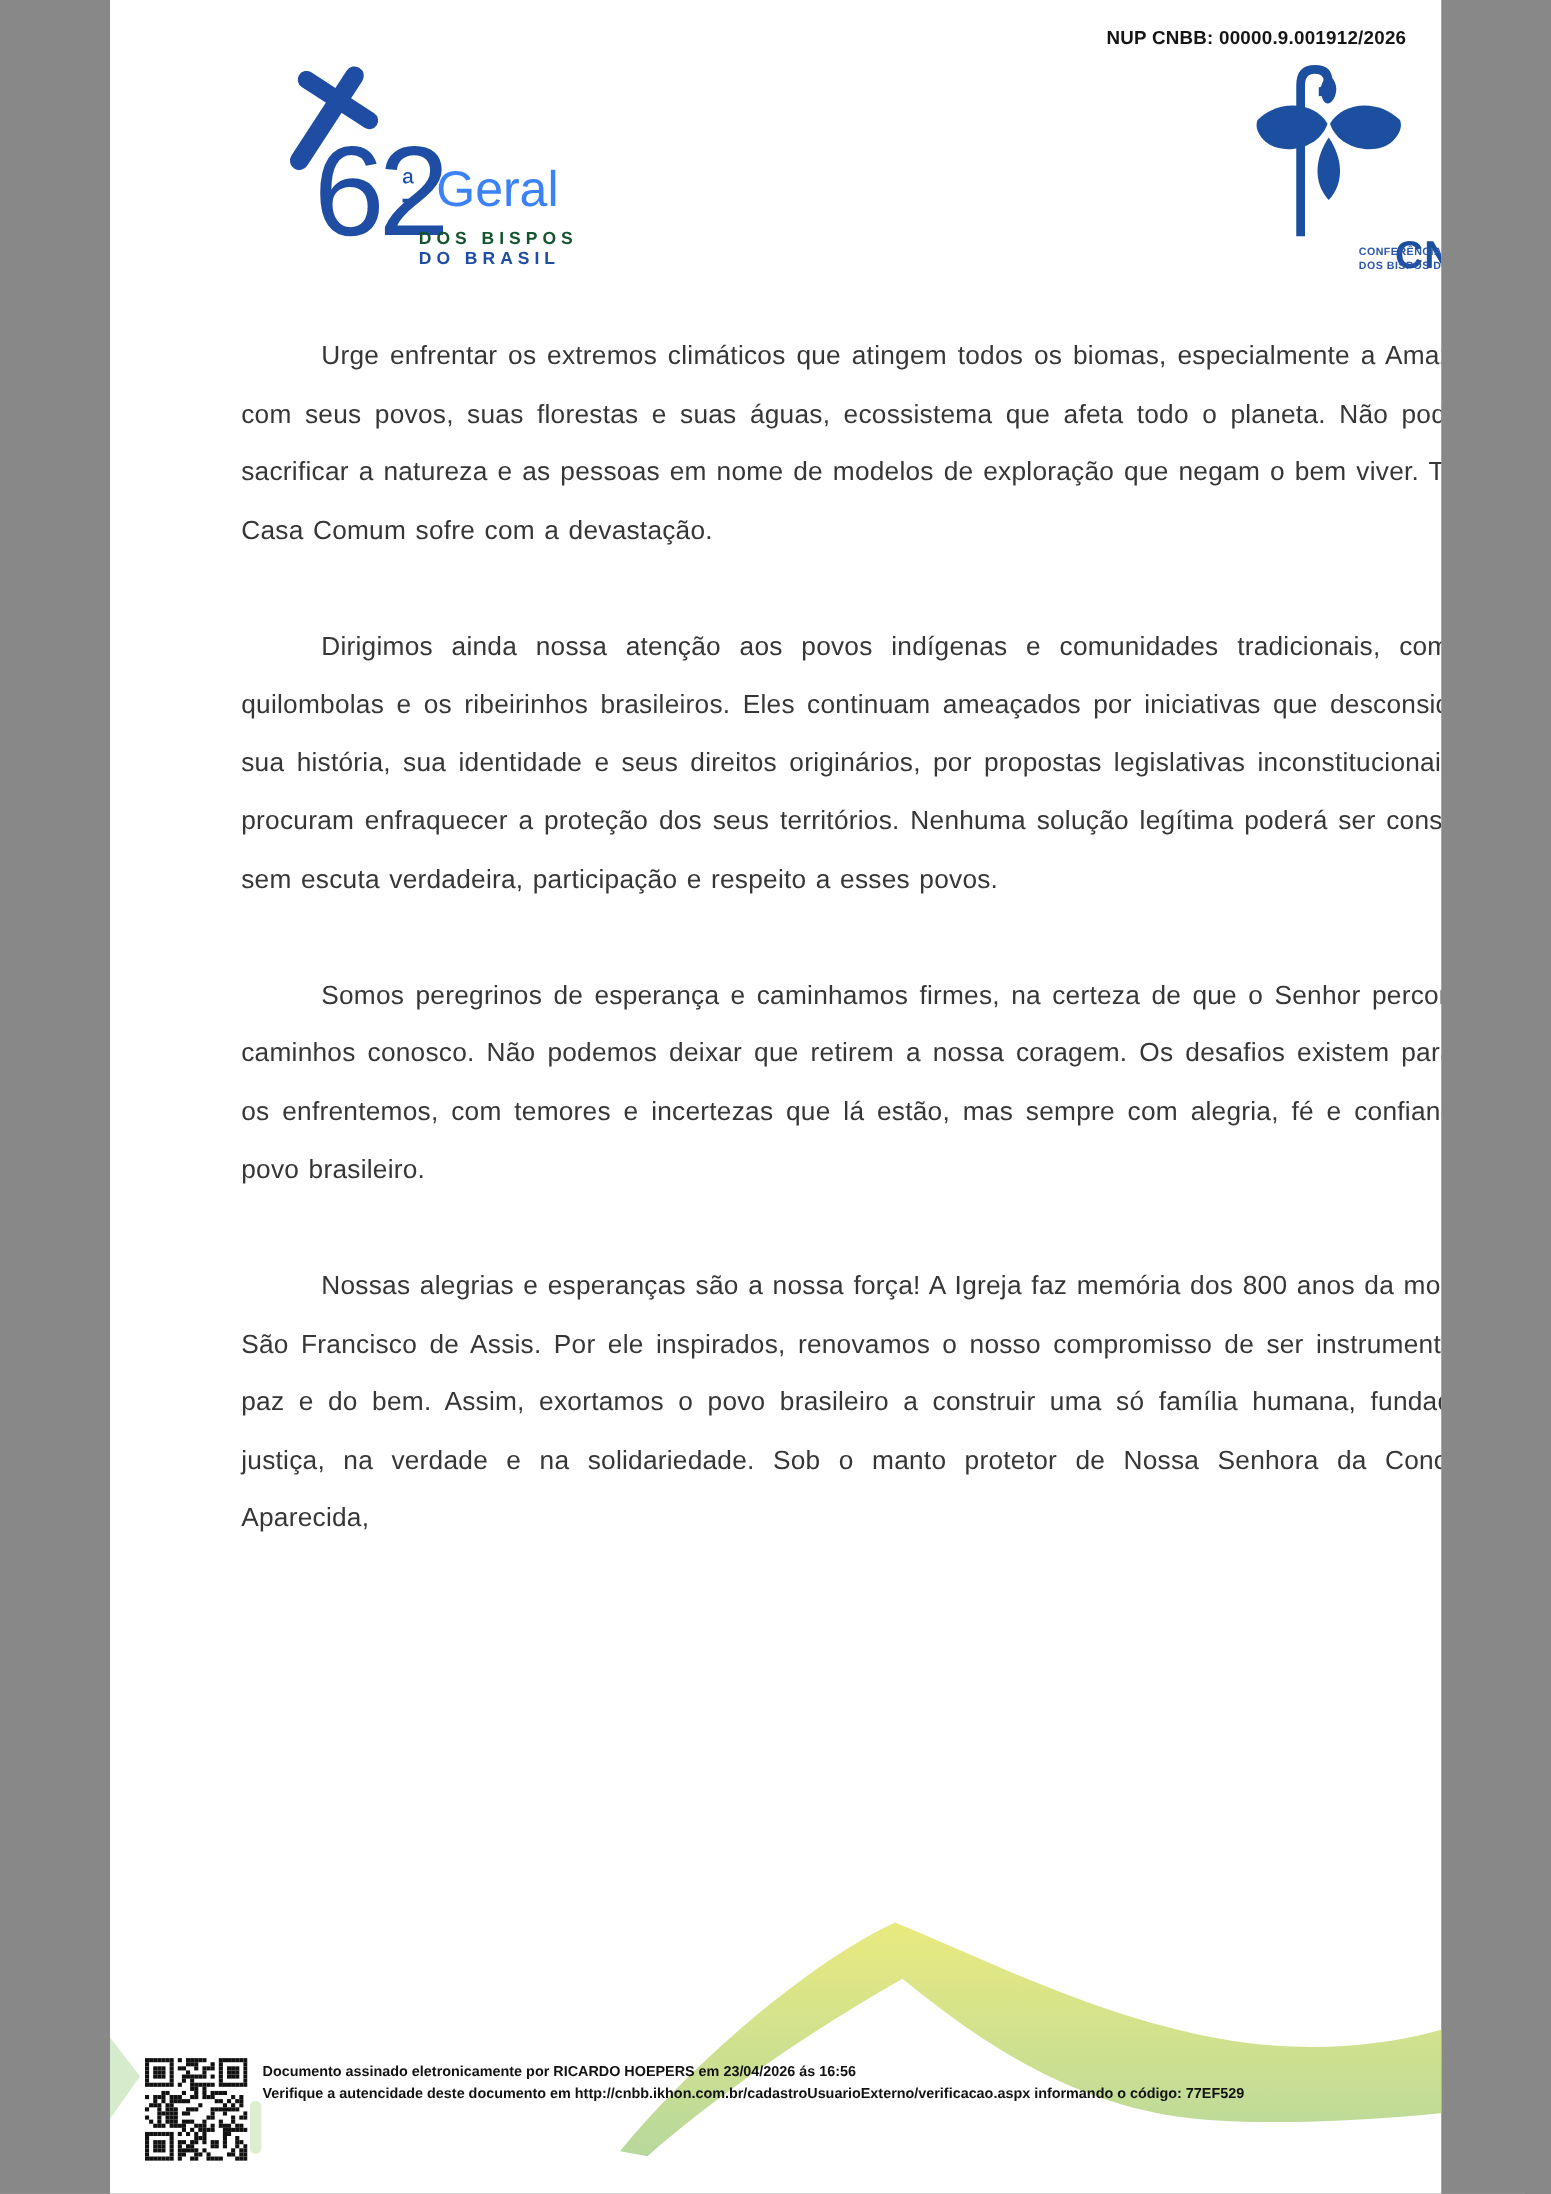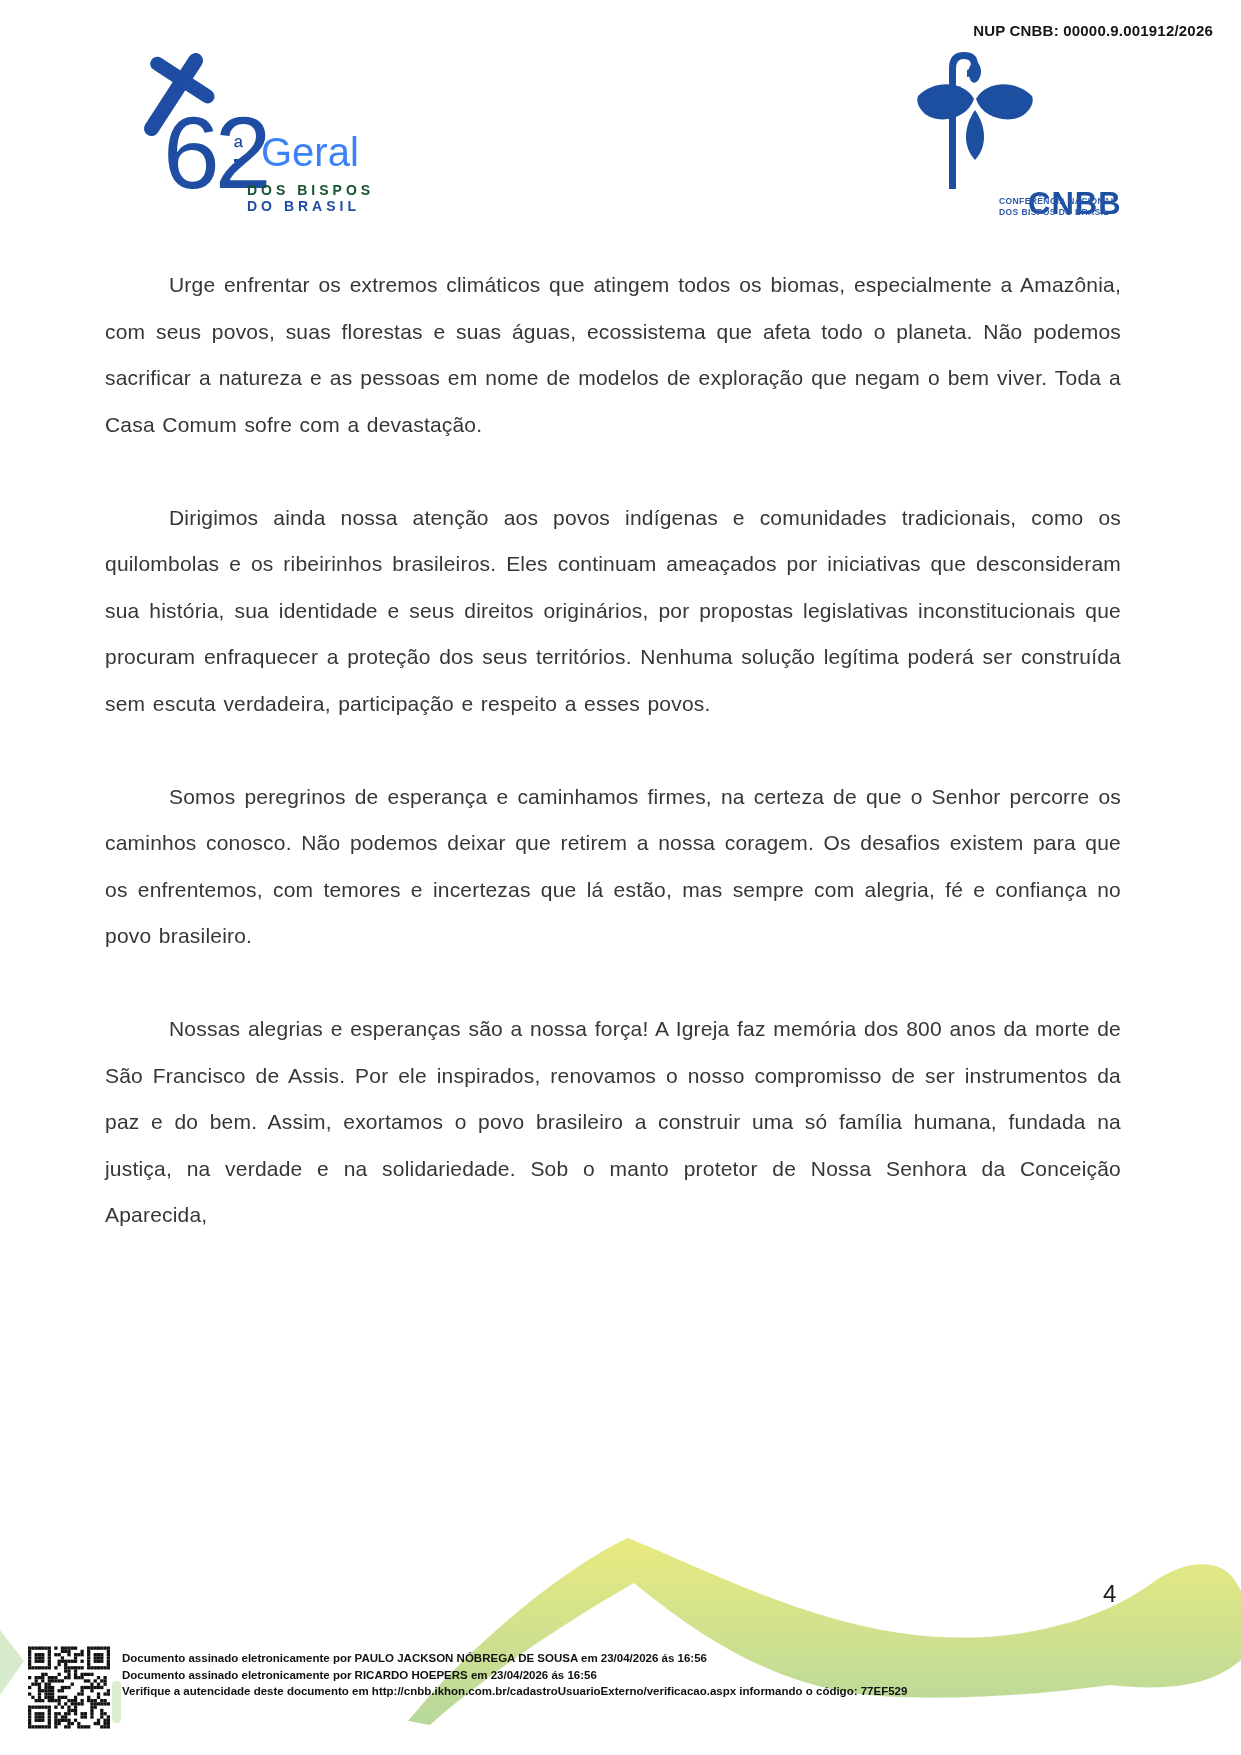--- a/index.html
+++ b/index.html
@@ -1,17 +1,17 @@
 <!DOCTYPE html>
 <html><head>
 <meta charset="utf-8">
 <style>
   html,body{margin:0;padding:0;background:#888;}
   #page{
-    position:relative;width:1241px;height:1755px;margin:0 auto;
+    position:relative;width:1065px;height:1755px;margin:0 auto;
     background:#ffffff;overflow:hidden;
     font-family:"Liberation Sans", sans-serif;
   }
   
   .nup{
     position:absolute;top:22px;right:28px;
     font-size:15px;font-weight:700;color:#151515;letter-spacing:.2px;
   }
   .logo-left{position:absolute;left:115px;top:42px;width:360px;height:185px;color:#1e4da3;}
   .cross{position:absolute;left:14px;top:4px;width:86px;height:100px;transform:rotate(33deg);}
@@ -427,18 +427,17 @@
         <rect x="51.20" y="76.80" width="3.20" height="3.20"></rect>
         <rect x="54.40" y="76.80" width="3.20" height="3.20"></rect>
         <rect x="57.60" y="76.80" width="3.20" height="3.20"></rect>
         <rect x="70.40" y="76.80" width="3.20" height="3.20"></rect>
         <rect x="73.60" y="76.80" width="3.20" height="3.20"></rect>
         <rect x="76.80" y="76.80" width="3.20" height="3.20"></rect>
       </svg>
   </div>
 
   <div class="sign-lines">
-    <div>Documento assinado eletronicamente por PAULO JACKSON NÓBREGA DE SOUSA em 23/04/2026 ás 16:56</div>
     <div>Documento assinado eletronicamente por RICARDO HOEPERS em 23/04/2026 ás 16:56</div>
     <div>Verifique a autencidade deste documento em http://cnbb.ikhon.com.br/cadastroUsuarioExterno/verificacao.aspx informando o código: 77EF529</div>
   </div>
 
 </div>
 
 </body></html>

